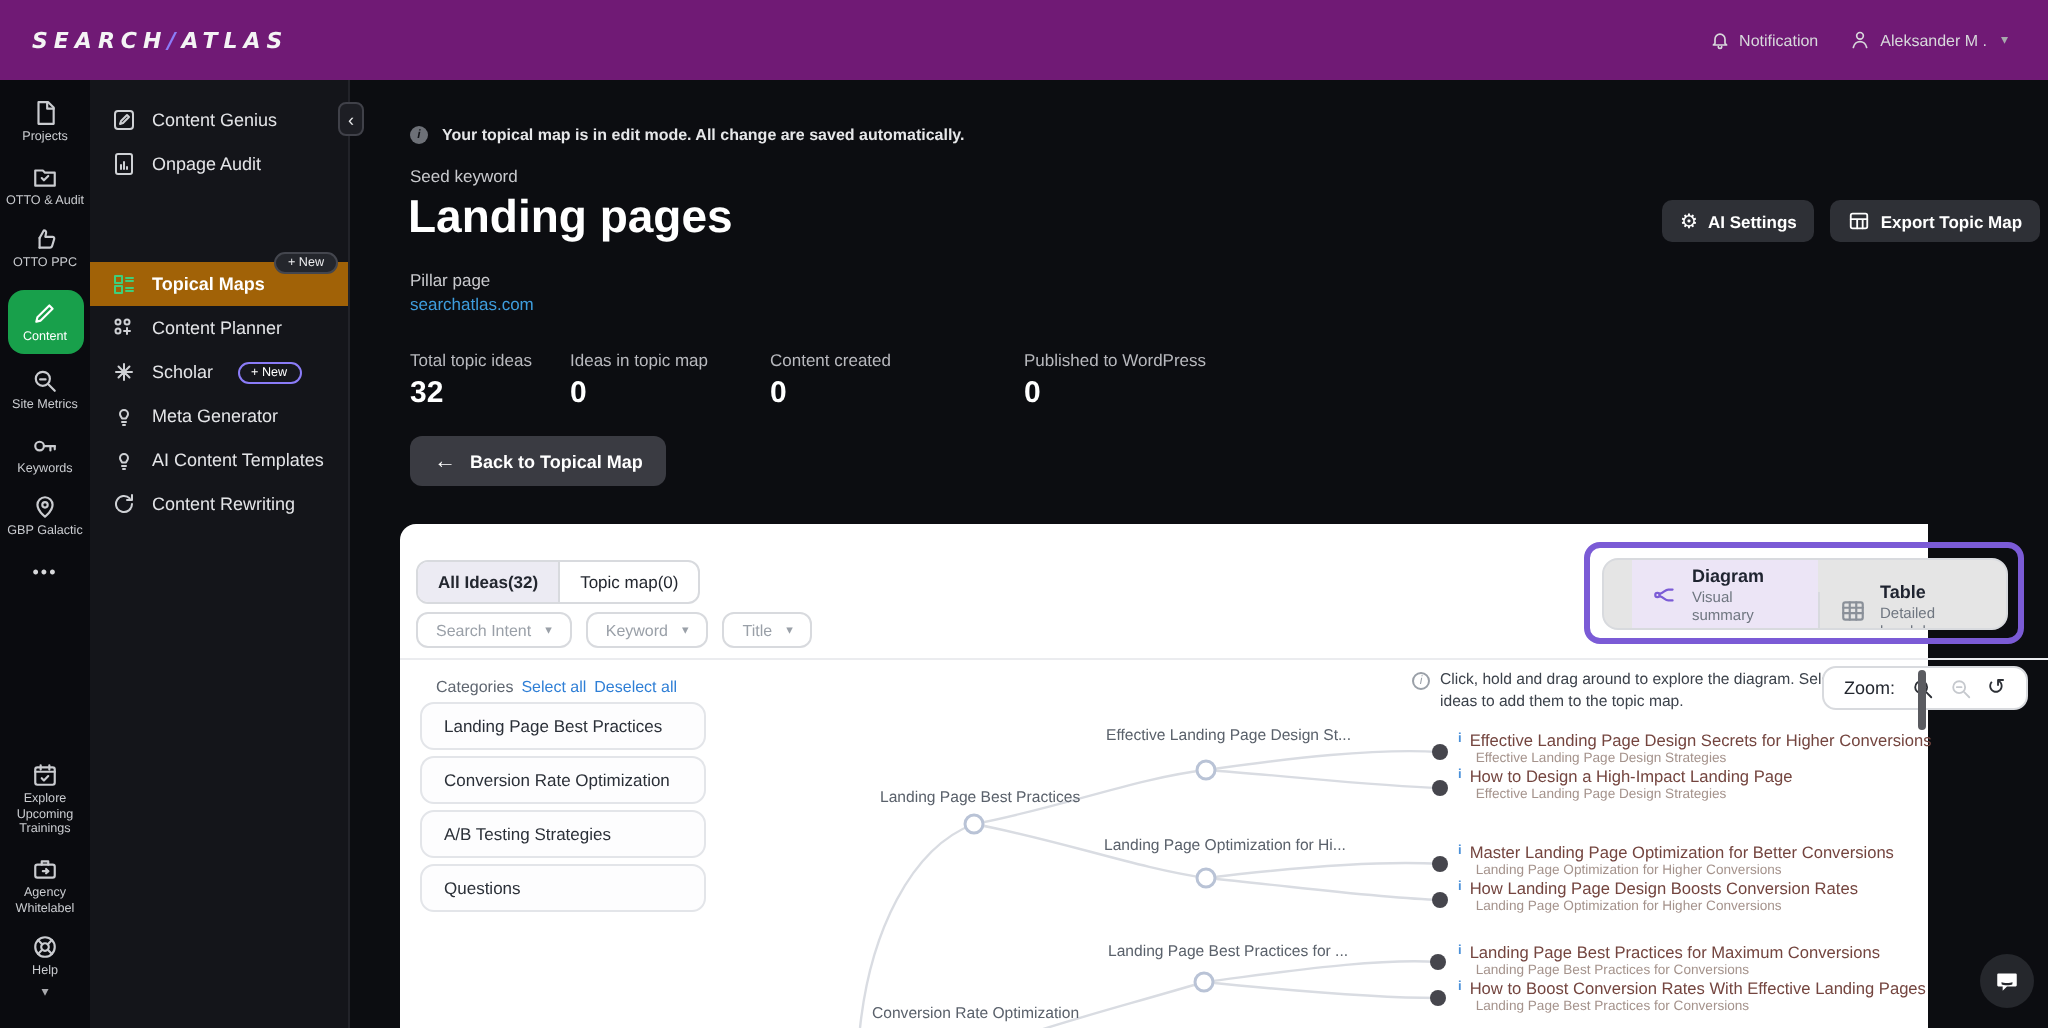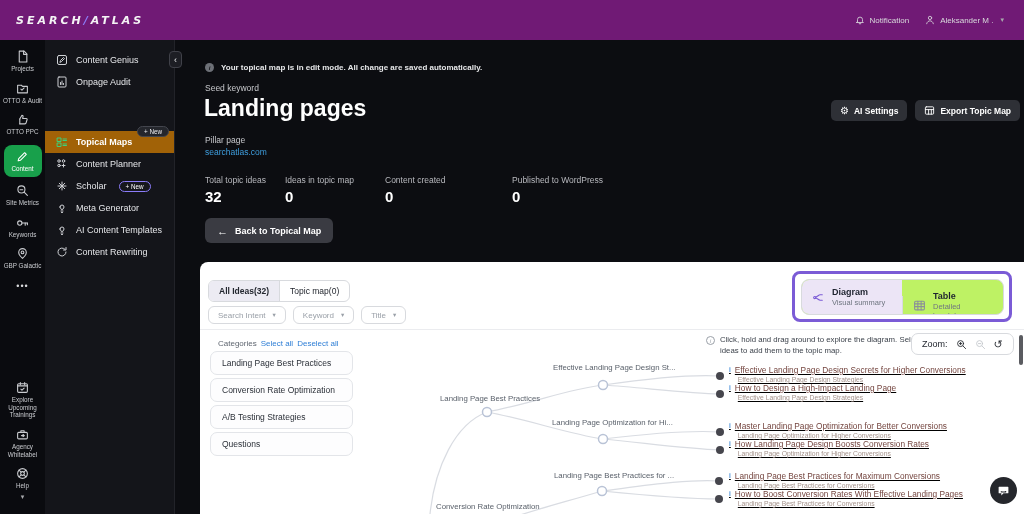--- a/index.html
+++ b/index.html
@@ -74,36 +74,36 @@
   .stat { margin-right:0; }
   .stat-label { font-size:8.5px; color:#b8b9be; }
   .stat-value { font-size:15px; font-weight:bold; color:#fff; margin-top:3px; }
   .stat1{width:80px}.stat2{width:100px}.stat3{width:127px}
   .back-btn { position:absolute; top:218px; left:205px; height:25px; background:#3a3b42;
     border-radius:6px; color:#fff; font-size:9px; font-weight:bold; display:flex;
     align-items:center; gap:7px; padding:0 12px; }
   .back-btn .g { font-size:11px; font-weight:normal; }
 
   
-  .panel { position:absolute; left:200px; top:262px; width:824px; height:252px;
+  .panel { position:absolute; left:200px; top:262px; width:764px; height:252px;
     background:#fff; border-top-left-radius:8px; }
   .tabs { position:absolute; left:8px; top:18px; display:flex; border:1px solid #d8dade;
     border-radius:6px; overflow:hidden; background:#fff; }
   .tab { height:20px; display:flex; align-items:center; padding:0 10px; font-size:8.5px;
     color:#23272f; }
   .tab:first-child { border-right:1px solid #d8dade; }
   .tab.active { background:#ecebf3; font-weight:bold; }
   .filters { position:absolute; left:8px; top:44px; display:flex; gap:7px; }
   .fpill { height:18px; border:1px solid #d8dade; border-radius:6px; display:flex;
     align-items:center; gap:7px; padding:0 9px; font-size:8px; color:#9aa0a8; background:#fff; }
   .fpill .c { font-size:6.5px; }
   .toggle-wrap { position:absolute; left:592px; top:9px; width:220px; height:51px;
     border:3px solid #7b5bd6; border-radius:8px; }
   .seg { position:absolute; left:601px; top:17px; width:203px; height:36px;
-    border:1px solid #d8dade; border-radius:8px; display:flex; overflow:hidden; background:#bef264; }
+    border:1px solid #d8dade; border-radius:8px; display:flex; overflow:hidden; background:#e5e5e5;padding-left:14px; }
   .seg-item { flex:1; display:flex; align-items:center; gap:7px; padding:0 10px; }
   .seg-item + .seg-item { border-left:1px solid #d8dade;margin-top:16px; }
   .seg-item.active { background:#ece5f6; }
   .seg-item svg { width:13px; height:13px; flex:none; }
   .seg-title { font-size:9px; font-weight:bold; color:#1f2430; }
   .seg-sub { font-size:7.5px; color:#6f7680; margin-top:1px; }
   .panel-divider { position:absolute; left:0; top:67px; width:824px; height:1px;
     background:#ebecef; }
 
   .cat-head { position:absolute; left:18px; top:77px; display:flex; gap:4px; font-size:8px; }
@@ -123,21 +123,21 @@
     border-radius:7px; display:flex; align-items:center; gap:8px; padding:0 10px;
     font-size:9px; color:#23272f; background:#fff; }
   .zoombox svg { width:11px; height:11px; }
   .z-in { color:#2c2f35; } .z-out { color:#c6c9ce; }
   .z-reset { font-size:11px; color:#2c2f35; line-height:1; }
   .scroll-thumb { position:absolute; right:1px; top:73px; width:4px; height:30px;
     background:#5a5b60; border-radius:2px; }
 
   .diagram-svg { position:absolute; left:0; top:0; pointer-events:none; }
   .nlabel { position:absolute; font-size:7.8px; color:#5a616b; white-space:nowrap; }
-  .idea { position:absolute; left:529px; display:flex; gap:4px;text-decoration:underline; }
+  .idea { position:absolute; left:529px; display:flex; gap:4px; }
   .idea-i { color:#4a90d9; font-size:6.5px; font-weight:bold; margin-top:1px; }
   .idea-title { font-size:8.3px; color:#74453f; white-space:nowrap; }
   .idea-sub { font-size:6.8px; color:#a5938c; margin-top:1px; padding-left:3px; white-space:nowrap; }
 
   .chat { position:absolute; right:7px; bottom:10px; width:27px; height:27px;
     border-radius:50%; background:#25272c; display:flex; align-items:center;
     justify-content:center; }
   .chat svg { width:13px; height:13px; }
 </style>
 </head>

